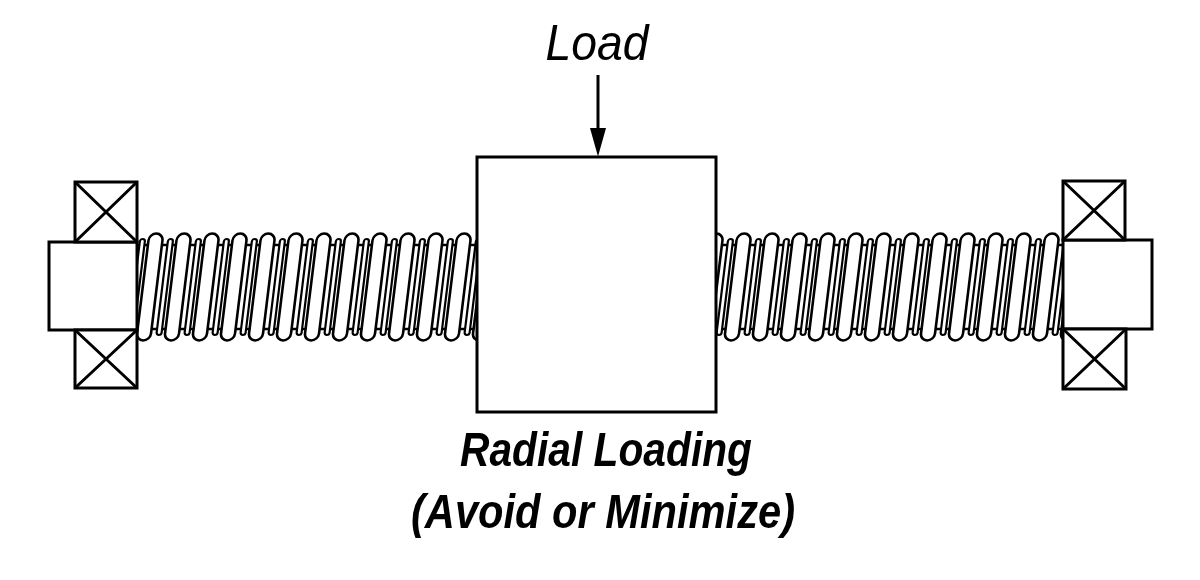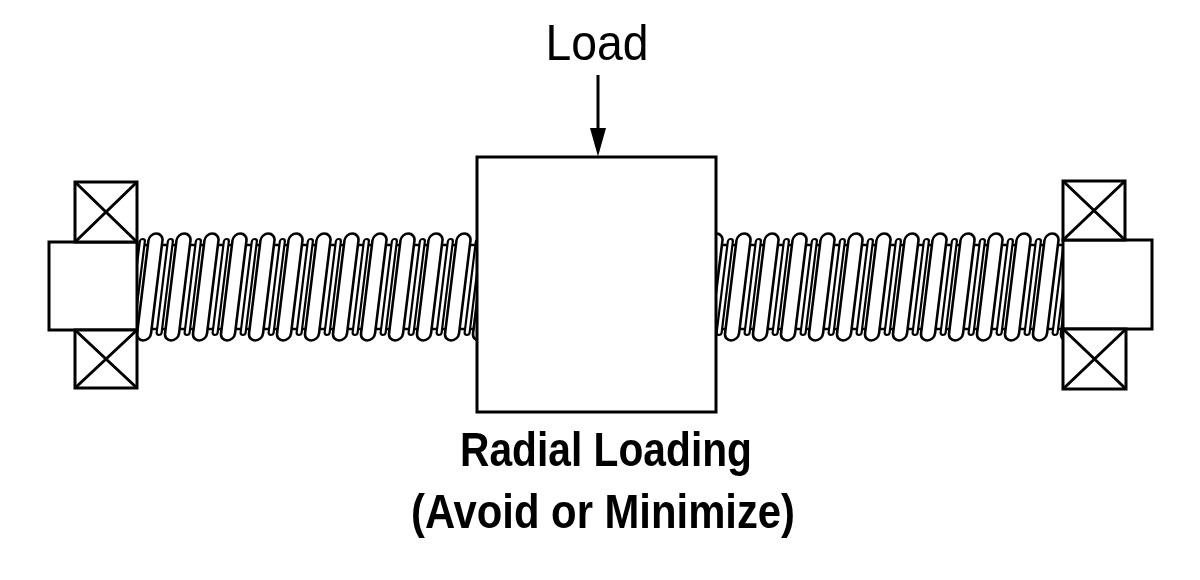--- a/index.html
+++ b/index.html
@@ -7,20 +7,21 @@
     padding: 0;
     background: #ffffff;
   }
   #stage {
     position: relative;
     width: 1200px;
     height: 580px;
     background: #ffffff;
     overflow: hidden;
     font-family: "Liberation Sans", sans-serif;
+    font-style: italic;
   }
   svg text {
     fill: #000000;
     font-family: "Liberation Sans", sans-serif;
   }
   .cap-bold { font-weight: bold; }
   .outline {
     fill: #ffffff;
     stroke: #000000;
     stroke-width: 3;

